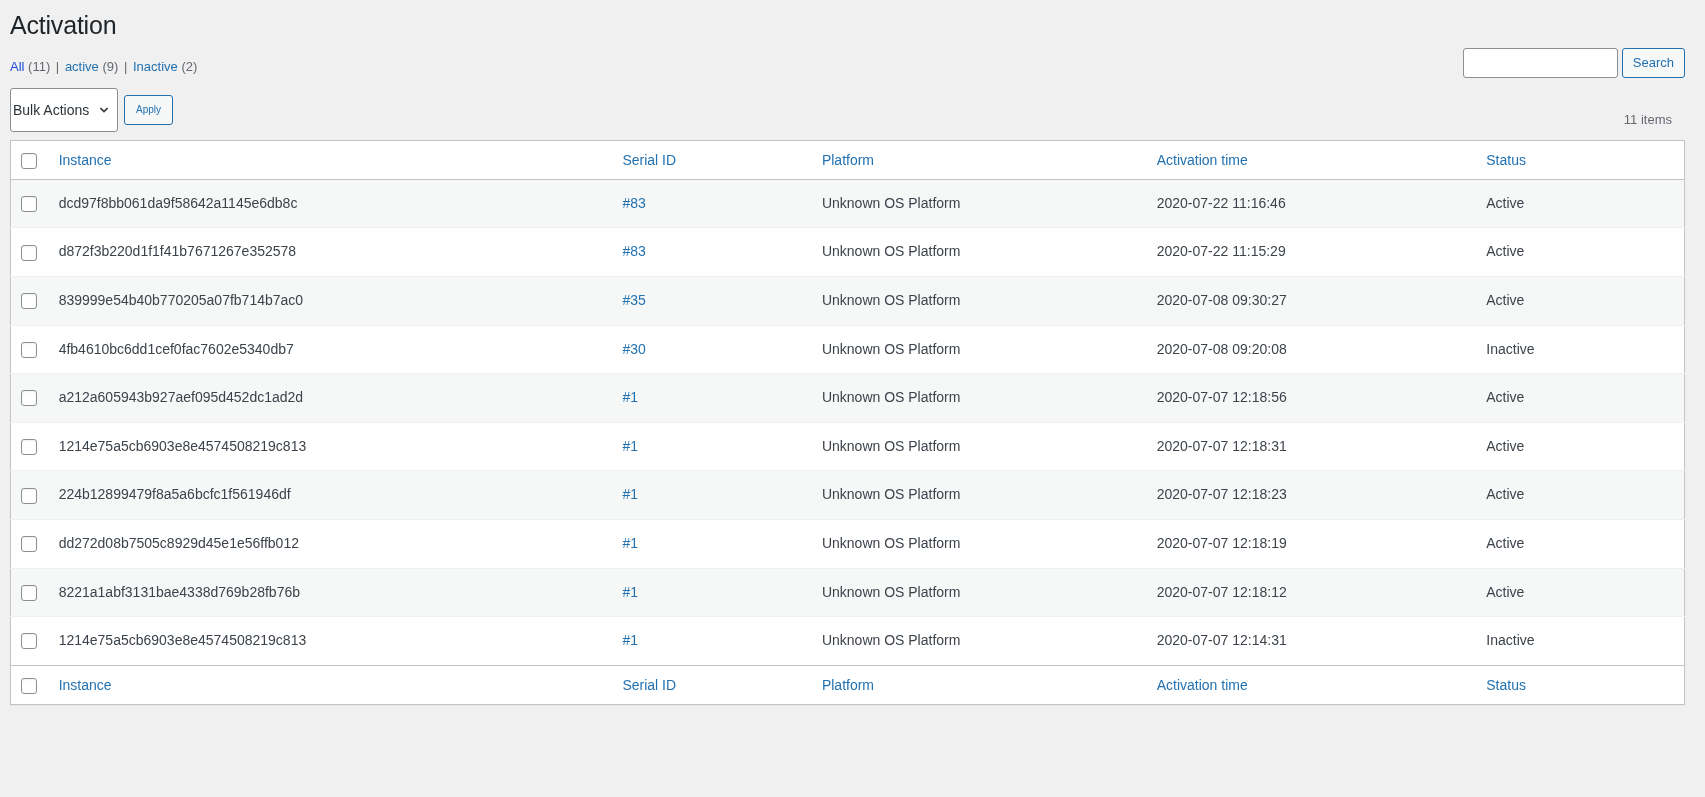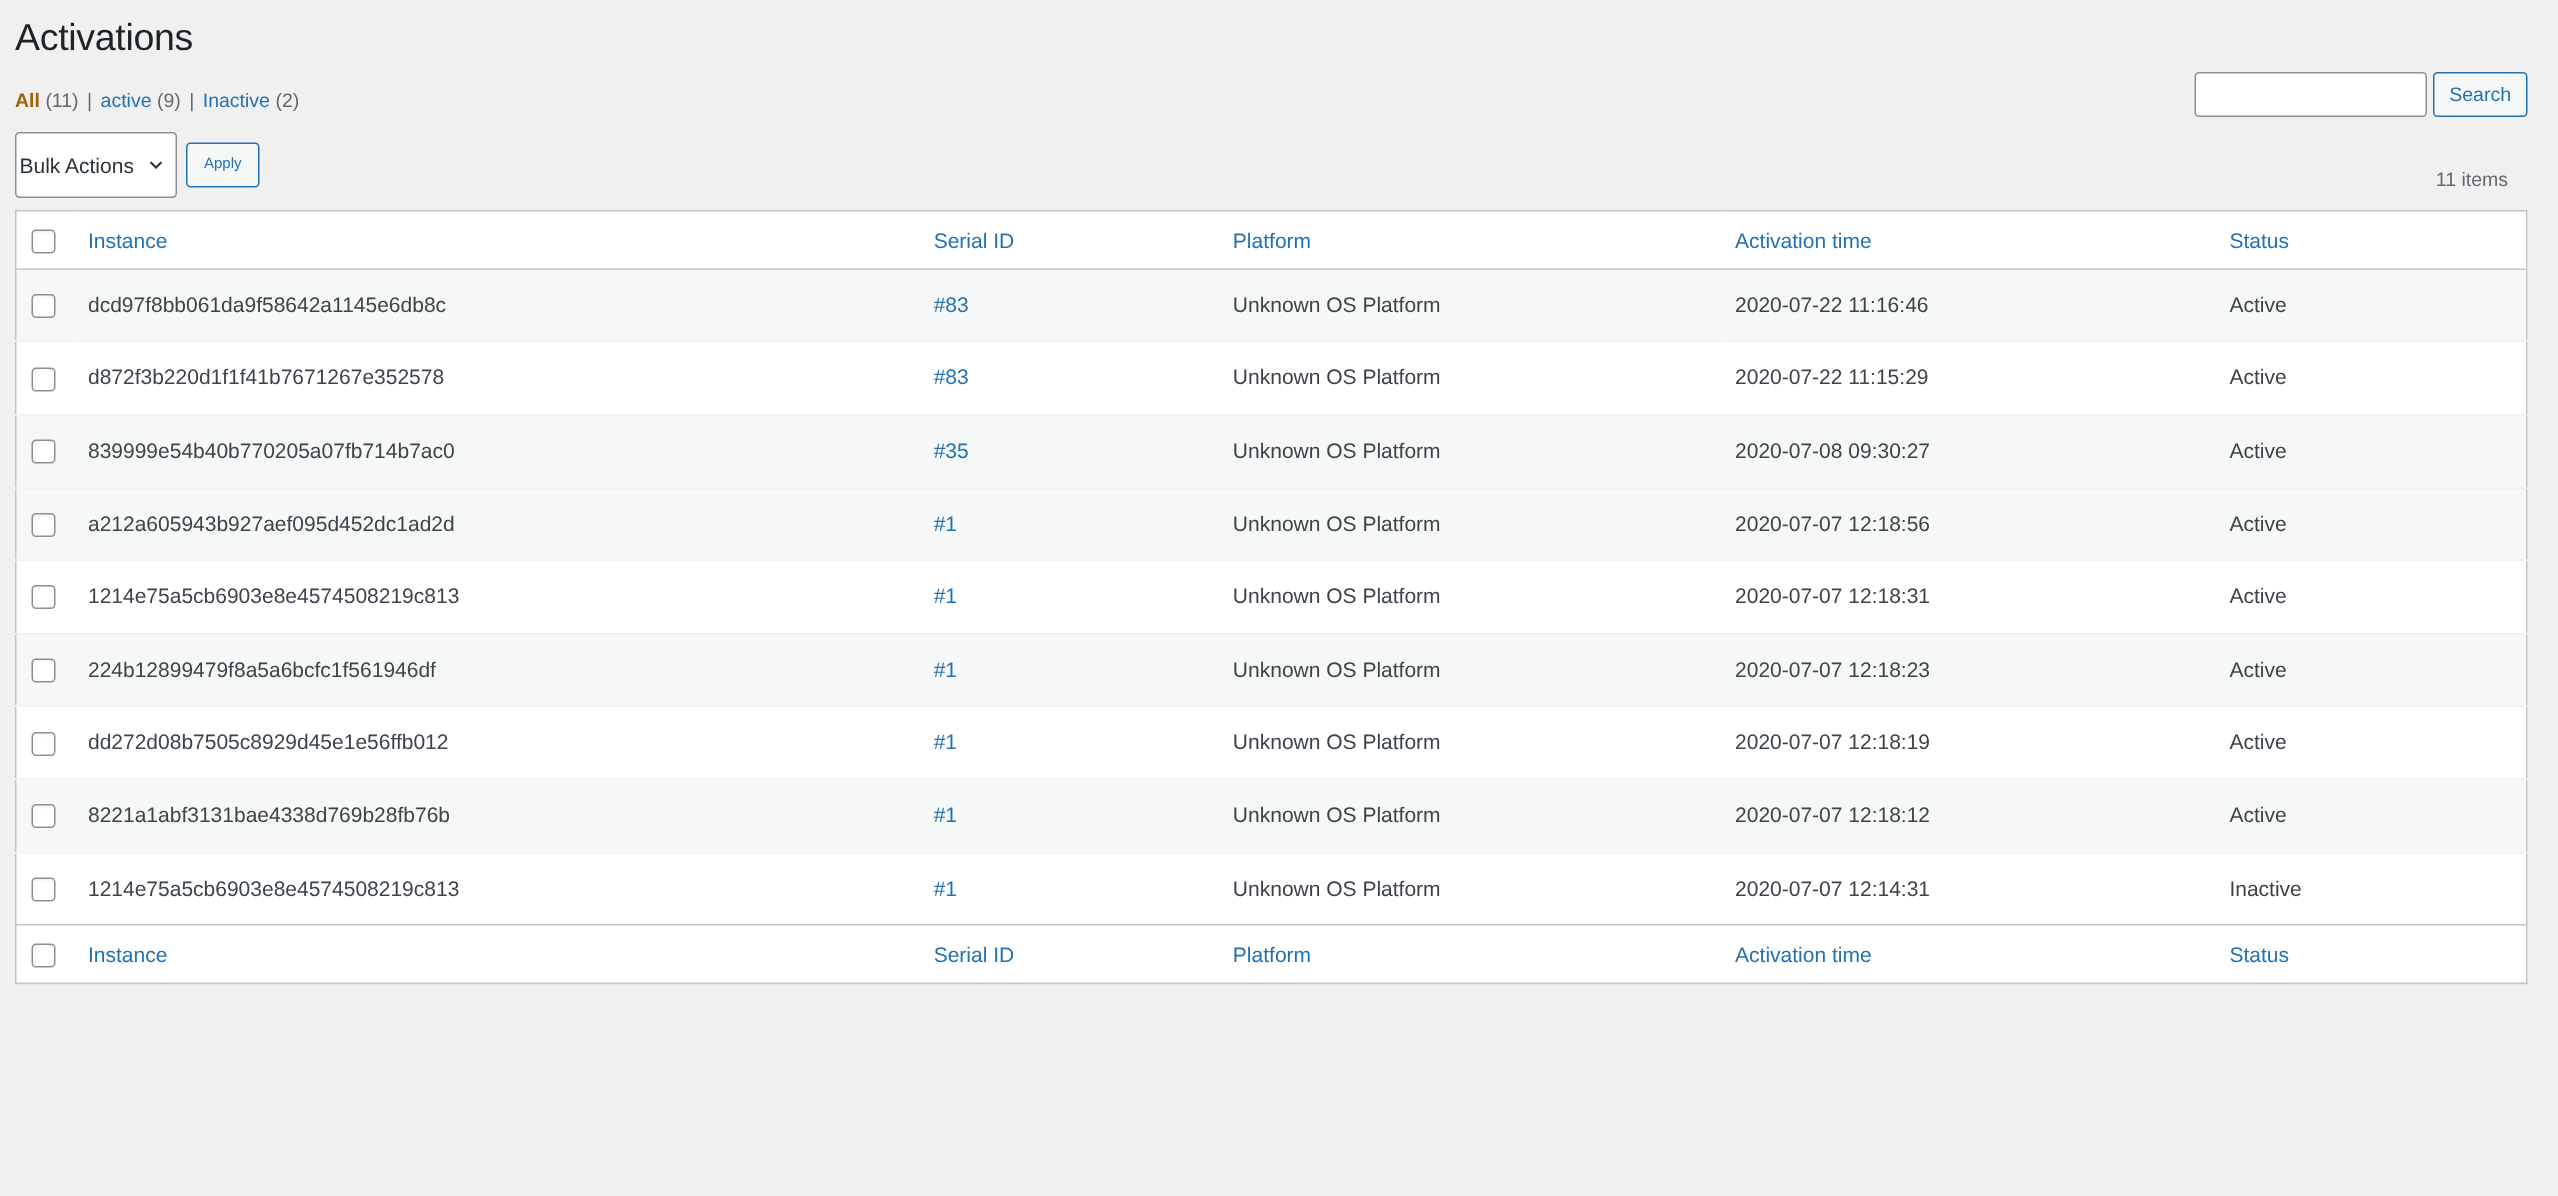--- a/index.html
+++ b/index.html
@@ -47,21 +47,21 @@
     padding: 0;
     white-space: nowrap;
   }
   .subsubsub li .sep { color: #646970; padding: 0 2px; }
   .subsubsub a {
     text-decoration: none;
     color: #2271b1;
     padding: 0;
     line-height: 2;
   }
-  .subsubsub a.current { color: #a16207; font-weight: 700; }
+  .subsubsub a.current { color: #1d4ed8; font-weight: 400; }
   .subsubsub .count { color: #646970; font-weight: 400; }
 
   
   .search-box {
     float: right;
     margin: 0;
     padding-top: 2px;
     display: flex;
     align-items: flex-start;
   }
@@ -222,21 +222,21 @@
   }
   .cb:checked { background: #2271b1; border-color: #2271b1; }
 
   .clearfix::after { content: ""; display: table; clear: both; }
 </style>
 </head>
 <body>
 
 <div class="wrap">
 
-  <h1 class="page-title">Activations</h1>
+  <h1 class="page-title">Activation</h1>
 
   <div class="clearfix">
     <ul class="subsubsub">
       <li>
         <a href="#" class="current">All</a>
         <span class="count">(11)</span>
         <span class="sep">|</span>
       </li>
       <li>
         <a href="#">active</a>
@@ -313,20 +313,28 @@
           <td class="col-status">Active</td>
         </tr>
         <tr class="alternate">
           <td class="col-cb"><input type="checkbox" class="cb" style=""></td>
           <td class="col-instance">839999e54b40b770205a07fb714b7ac0</td>
           <td class="col-serial"><a href="#" class="col-link">#35</a></td>
           <td class="col-platform">Unknown OS Platform</td>
           <td class="col-time">2020-07-08 09:30:27</td>
           <td class="col-status">Active</td>
         </tr>
+        <tr>
+          <td class="col-cb"><input type="checkbox" class="cb" style=""></td>
+          <td class="col-instance">4fb4610bc6dd1cef0fac7602e5340db7</td>
+          <td class="col-serial"><a href="#" class="col-link">#30</a></td>
+          <td class="col-platform">Unknown OS Platform</td>
+          <td class="col-time">2020-07-08 09:20:08</td>
+          <td class="col-status">Inactive</td>
+        </tr>
         <tr class="alternate">
           <td class="col-cb"><input type="checkbox" class="cb" style=""></td>
           <td class="col-instance">a212a605943b927aef095d452dc1ad2d</td>
           <td class="col-serial"><a href="#" class="col-link">#1</a></td>
           <td class="col-platform">Unknown OS Platform</td>
           <td class="col-time">2020-07-07 12:18:56</td>
           <td class="col-status">Active</td>
         </tr>
         <tr>
           <td class="col-cb"><input type="checkbox" class="cb" style=""></td>

